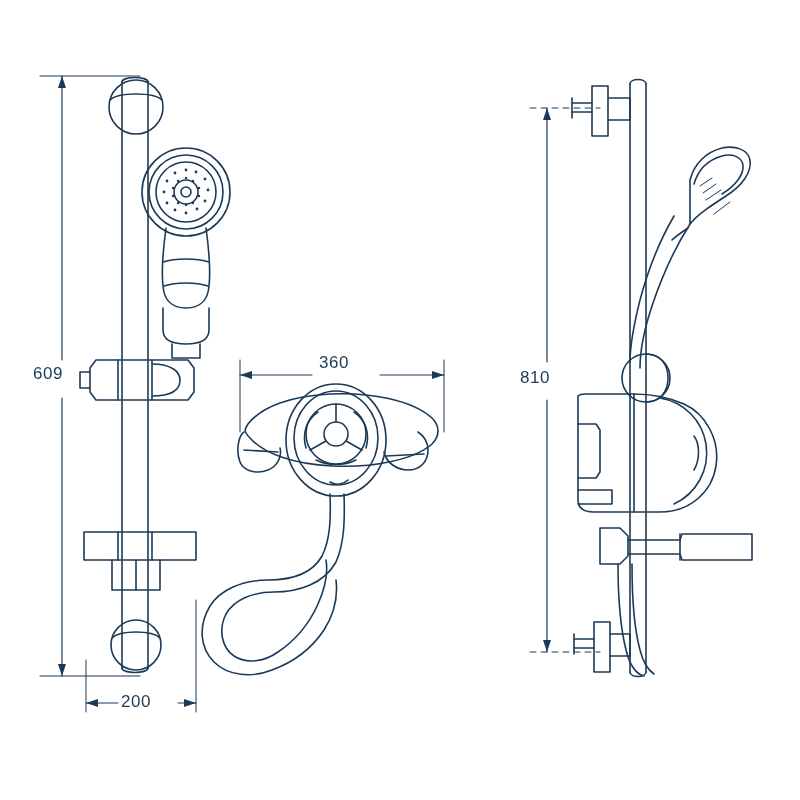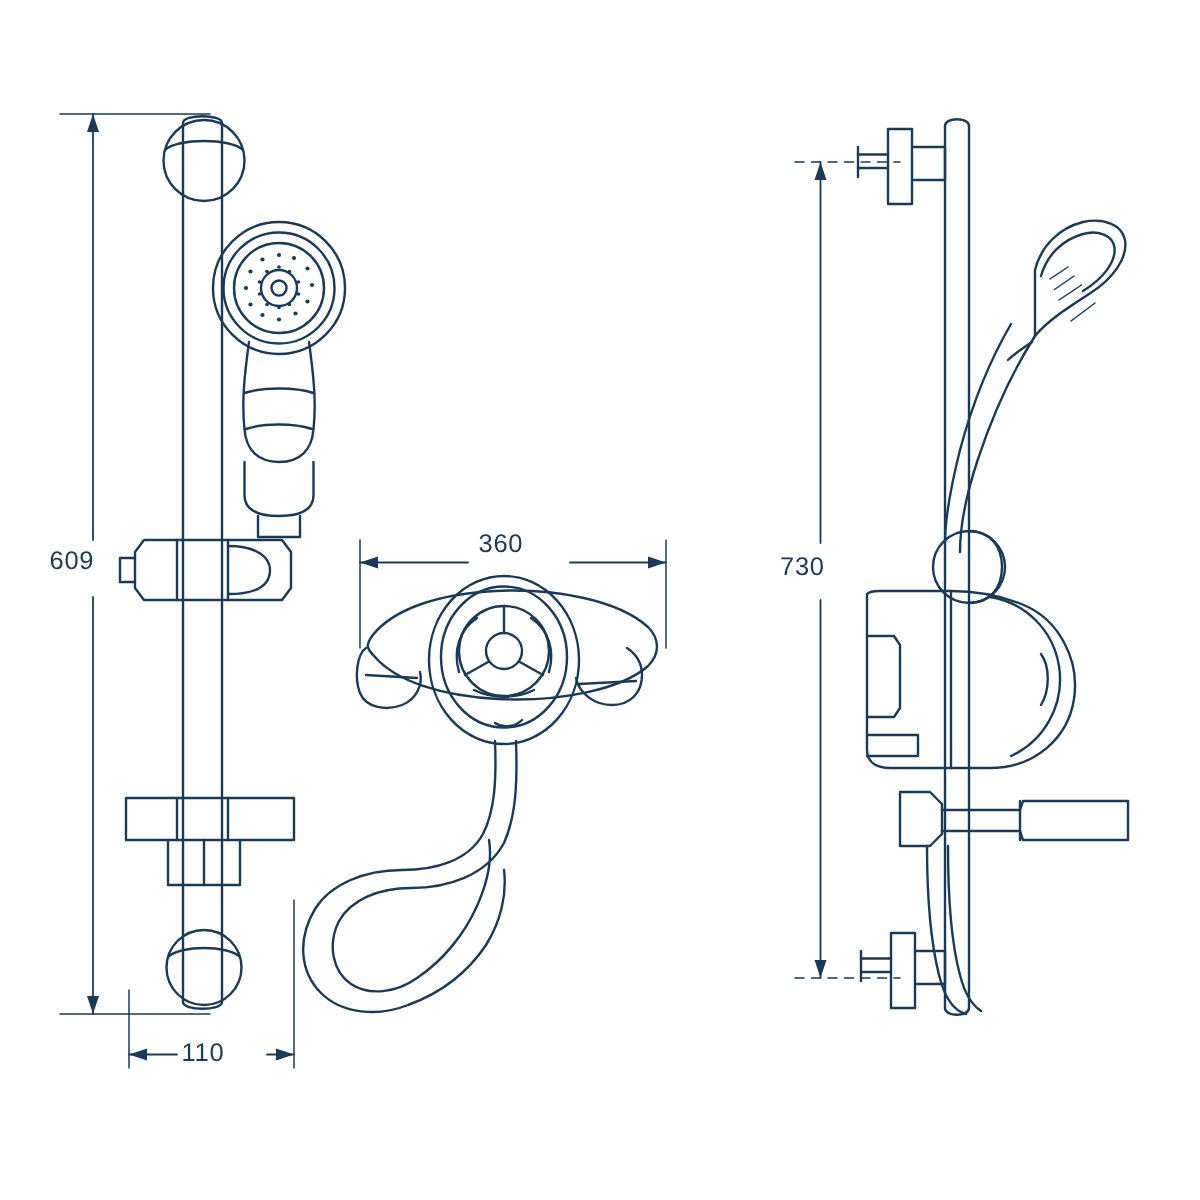--- a/index.html
+++ b/index.html
@@ -263,17 +263,17 @@
         <g>
           <path d="M618 564 C618 596 620 626 626 650 C630 666 636 674 644 676"></path>
           <path d="M632 564 C632 598 634 628 640 650 C643 662 648 670 654 674"></path>
         </g>
       </g>
 
     </g>
   </svg>
 
   <div class="dim-label" id="label-609">609</div>
-  <div class="dim-label" id="label-110">110</div>
+  <div class="dim-label" id="label-110">200</div>
   <div class="dim-label" id="label-220">360</div>
-  <div class="dim-label" id="label-550">730</div>
+  <div class="dim-label" id="label-550">810</div>
 
 </div>
 
 </body></html>

